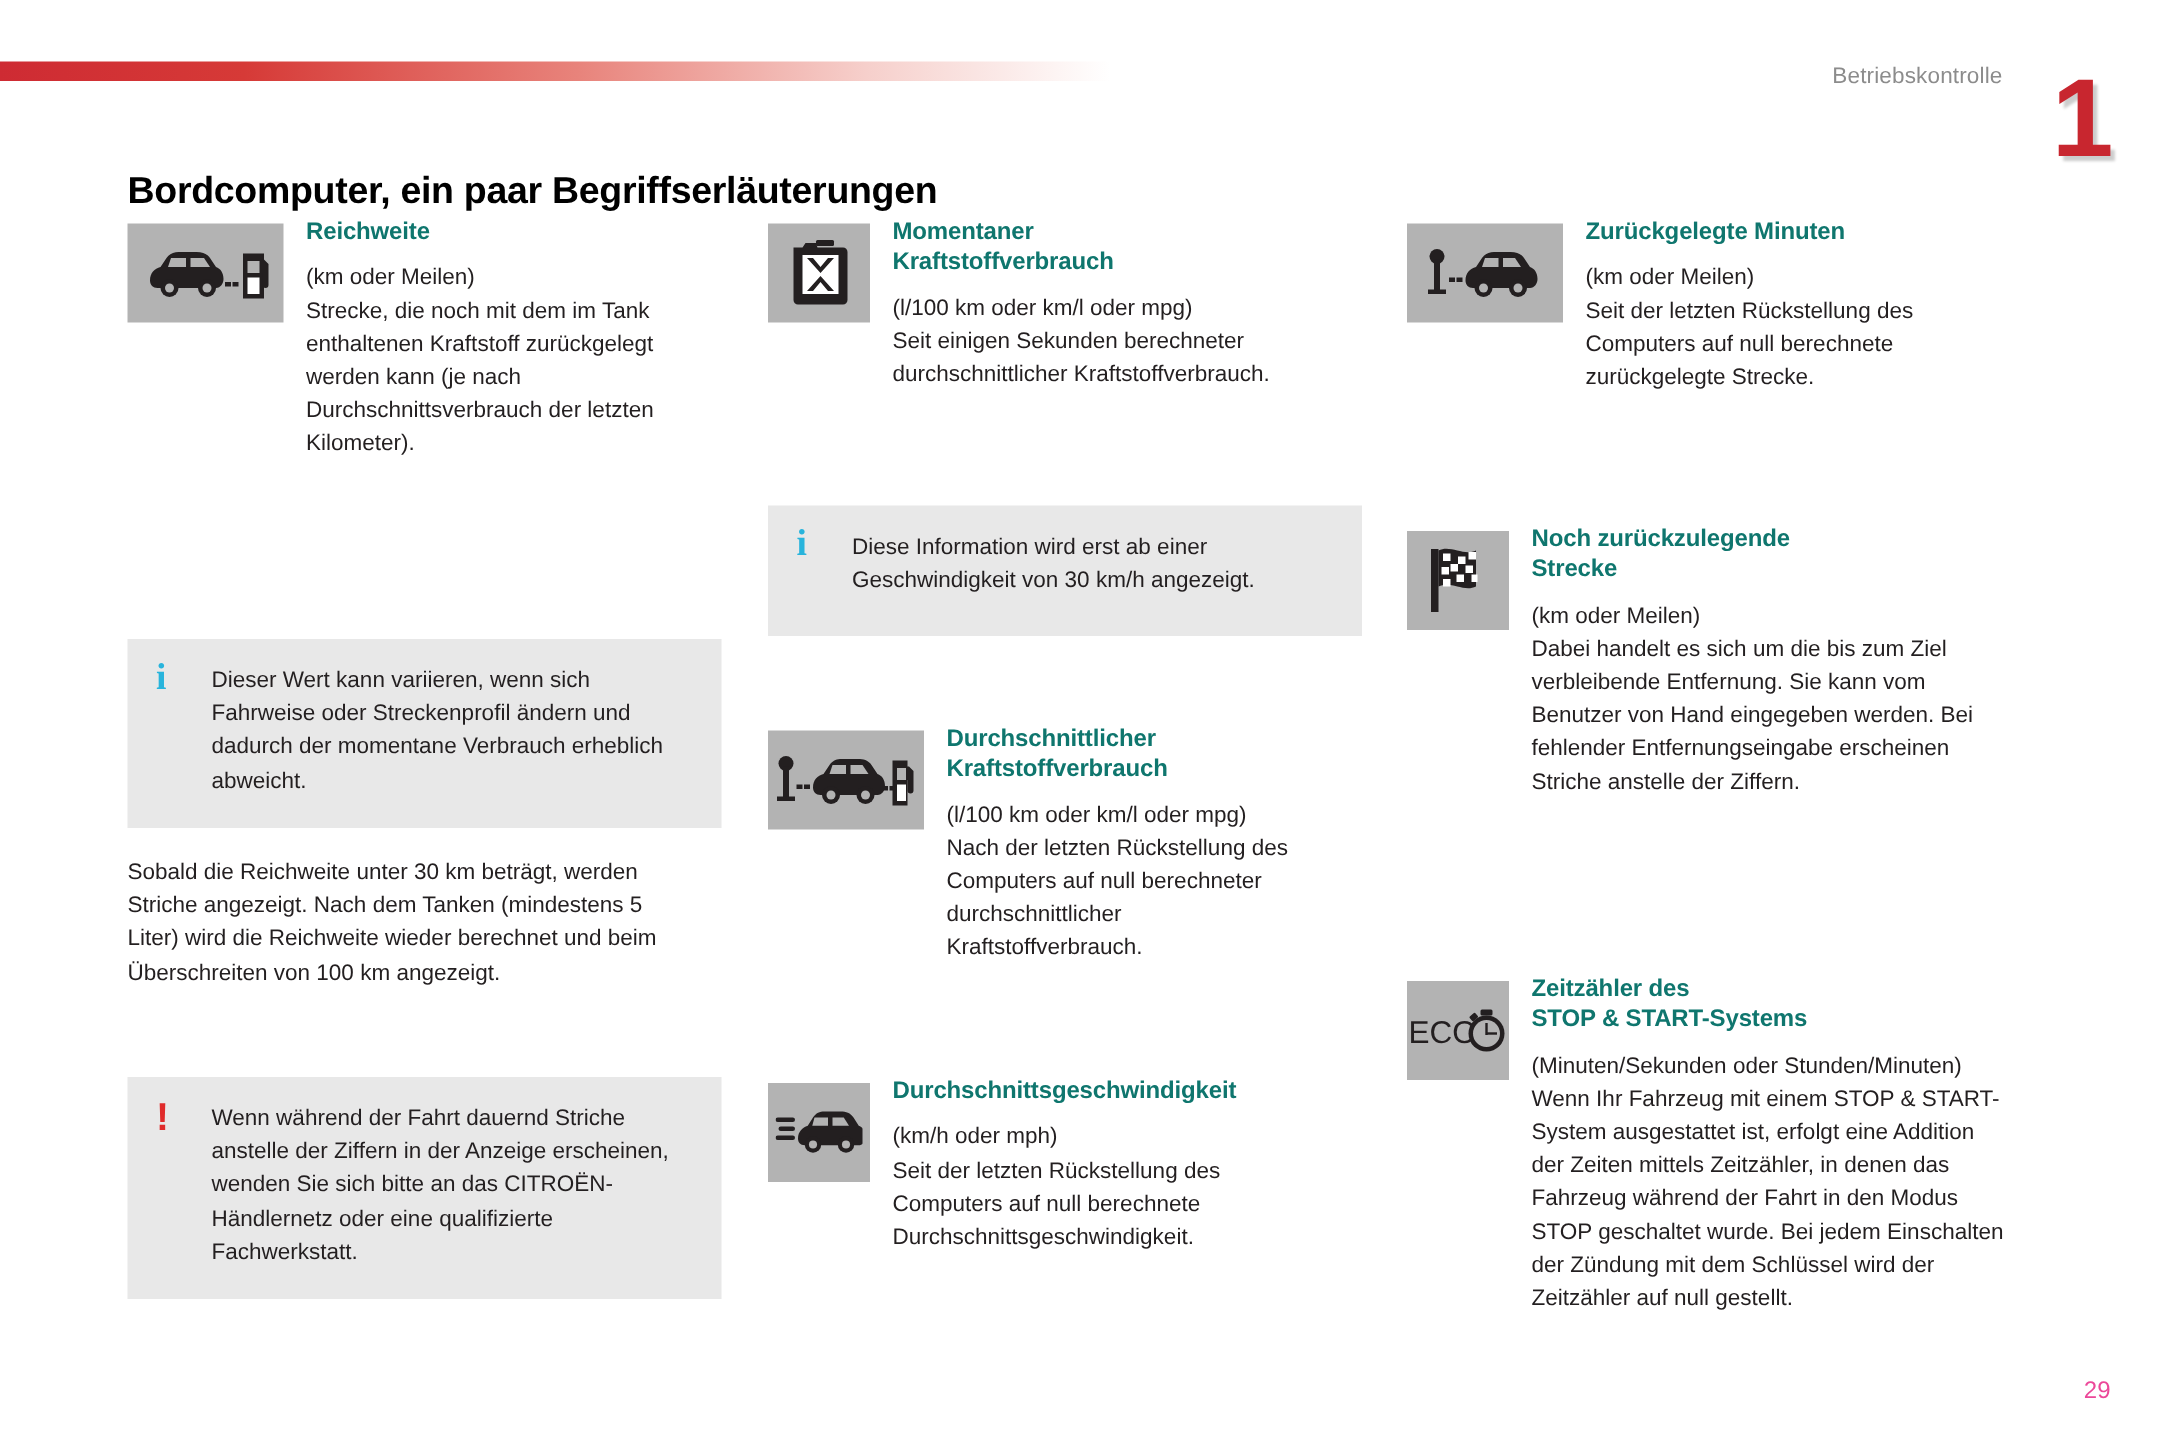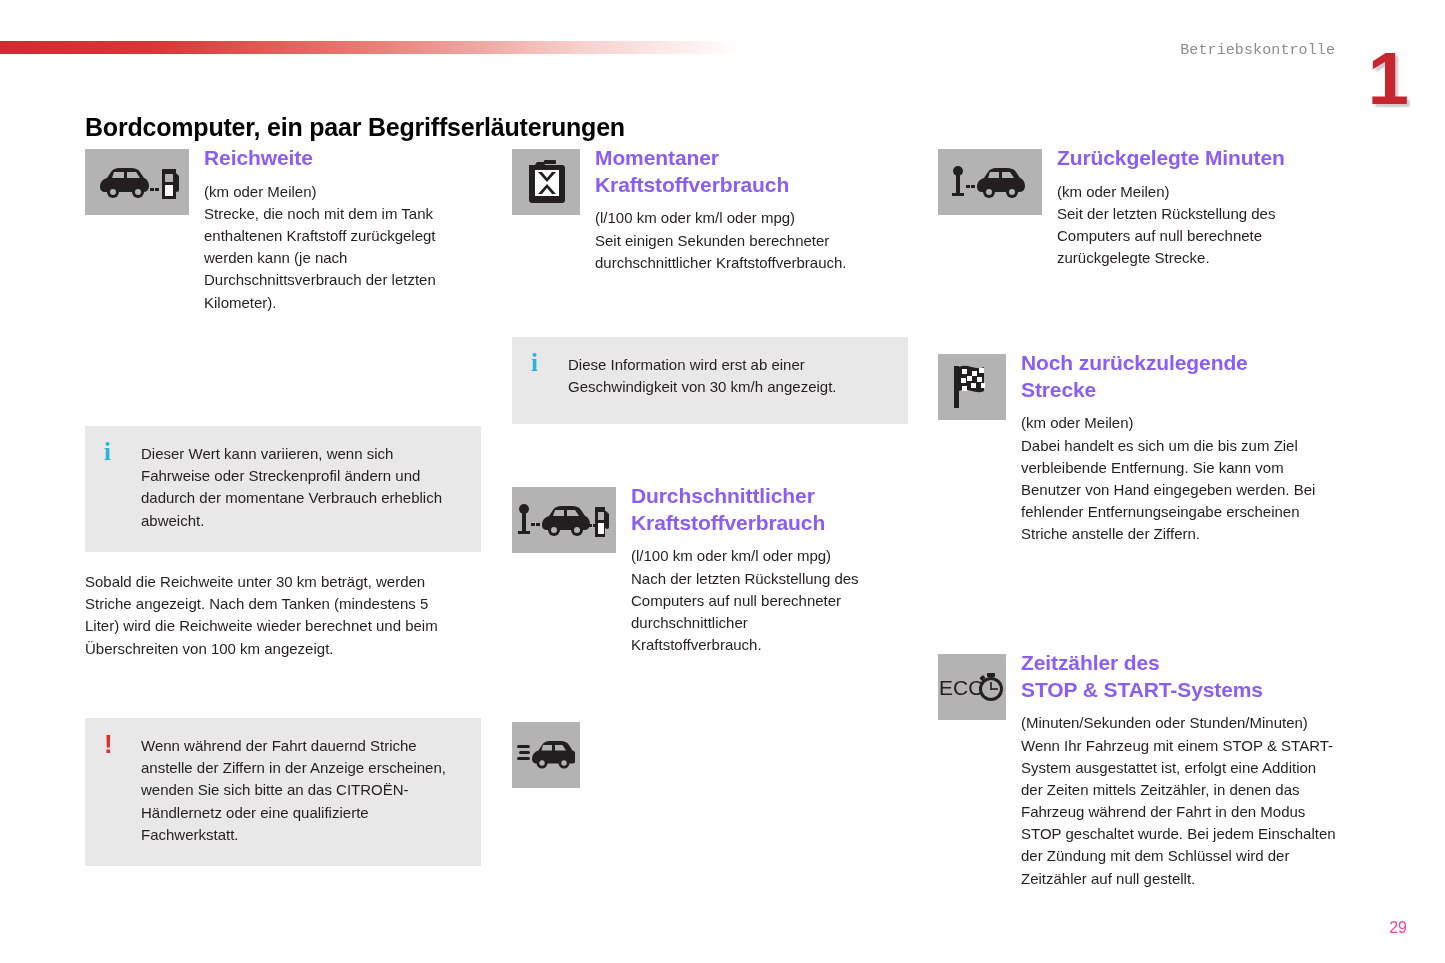--- a/index.html
+++ b/index.html
@@ -26,21 +26,20 @@
     background: linear-gradient(to right, #ce2b33 0%, #d63a37 22%, #e8837b 52%, #f6cfcb 78%, #ffffff 100%);
   }
   .header-section {
     position: absolute;
     right: 110px;
     top: 42px;
     font-size: 15px;
     color: #8c8c8c;
     letter-spacing: 0.1px;
     white-space: nowrap;
-    font-family: Liberation Mono, monospace;
   }
   .chapter-number {
     position: absolute;
     right: 38px;
     top: 44px;
     font-size: 74px;
     font-weight: bold;
     color: #c8262f;
     line-height: 0.95;
     letter-spacing: -2px;
@@ -81,24 +80,24 @@
     align-items: center;
     justify-content: center;
   }
   .icon-wide { width: 104px; height: 66px; }
   .icon-sq   { width: 68px;  height: 66px; text-decoration: underline; }
 
   .entry-body-wide { margin-left: 119px; }
   .entry-body-sq   { margin-left: 83px; }
 
   .entry-title {
-    font-size: 21px;
+    font-size: 16px;
     font-weight: bold;
     line-height: 1.27;
-    color: #8b5cf6;
+    color: #0f766e;
     margin: 0 0 9px 0;
     letter-spacing: -0.1px;
   }
   .entry-text {
     font-size: 15px;
     line-height: 1.48;
     color: #231f20;
     margin: 0;
   }
 
@@ -276,20 +275,27 @@
           <path d="M15 22c0-4.5 3-7.5 6.5-8.5l3.5-5.5c2-3 4.5-4 7.5-4h11c3.5 0 6.5 1 8.5 4l3.5 5.5c3 1 4.5 4 4.5 7.5 0 3-2 5.5-4.5 5.5H19.5C16.5 26.5 15 24.5 15 22z"></path>
           <path d="M26 8h9v5.5H24.5z" fill="#b3b3b3"></path>
           <path d="M38 8h7.5l3.5 5.5H38z" fill="#b3b3b3"></path>
           <circle cx="25" cy="26" r="5.5"></circle>
           <circle cx="47" cy="26" r="5.5"></circle>
           <circle cx="25" cy="26" r="2.7" fill="#b3b3b3"></circle>
           <circle cx="47" cy="26" r="2.7" fill="#b3b3b3"></circle>
         </g>
       </svg>
     </div>
+    <div class="entry-body-sq">
+      <div class="entry-title">Durchschnittsgeschwindigkeit</div>
+      <div class="entry-text" style="width:250px;">
+        <span>(km/h oder mph)</span><br>
+        <span>Seit der letzten Rückstellung des Computers auf null berechnete Durchschnittsgeschwindigkeit.</span>
+      </div>
+    </div>
   </div>
 
 </div>
 
 <div class="col col-3">
 
   <div class="entry">
     <div class="entry-icon icon-wide">
       <svg width="80" height="42" viewBox="0 0 80 42" aria-hidden="true">
         <g fill="#231f20">

